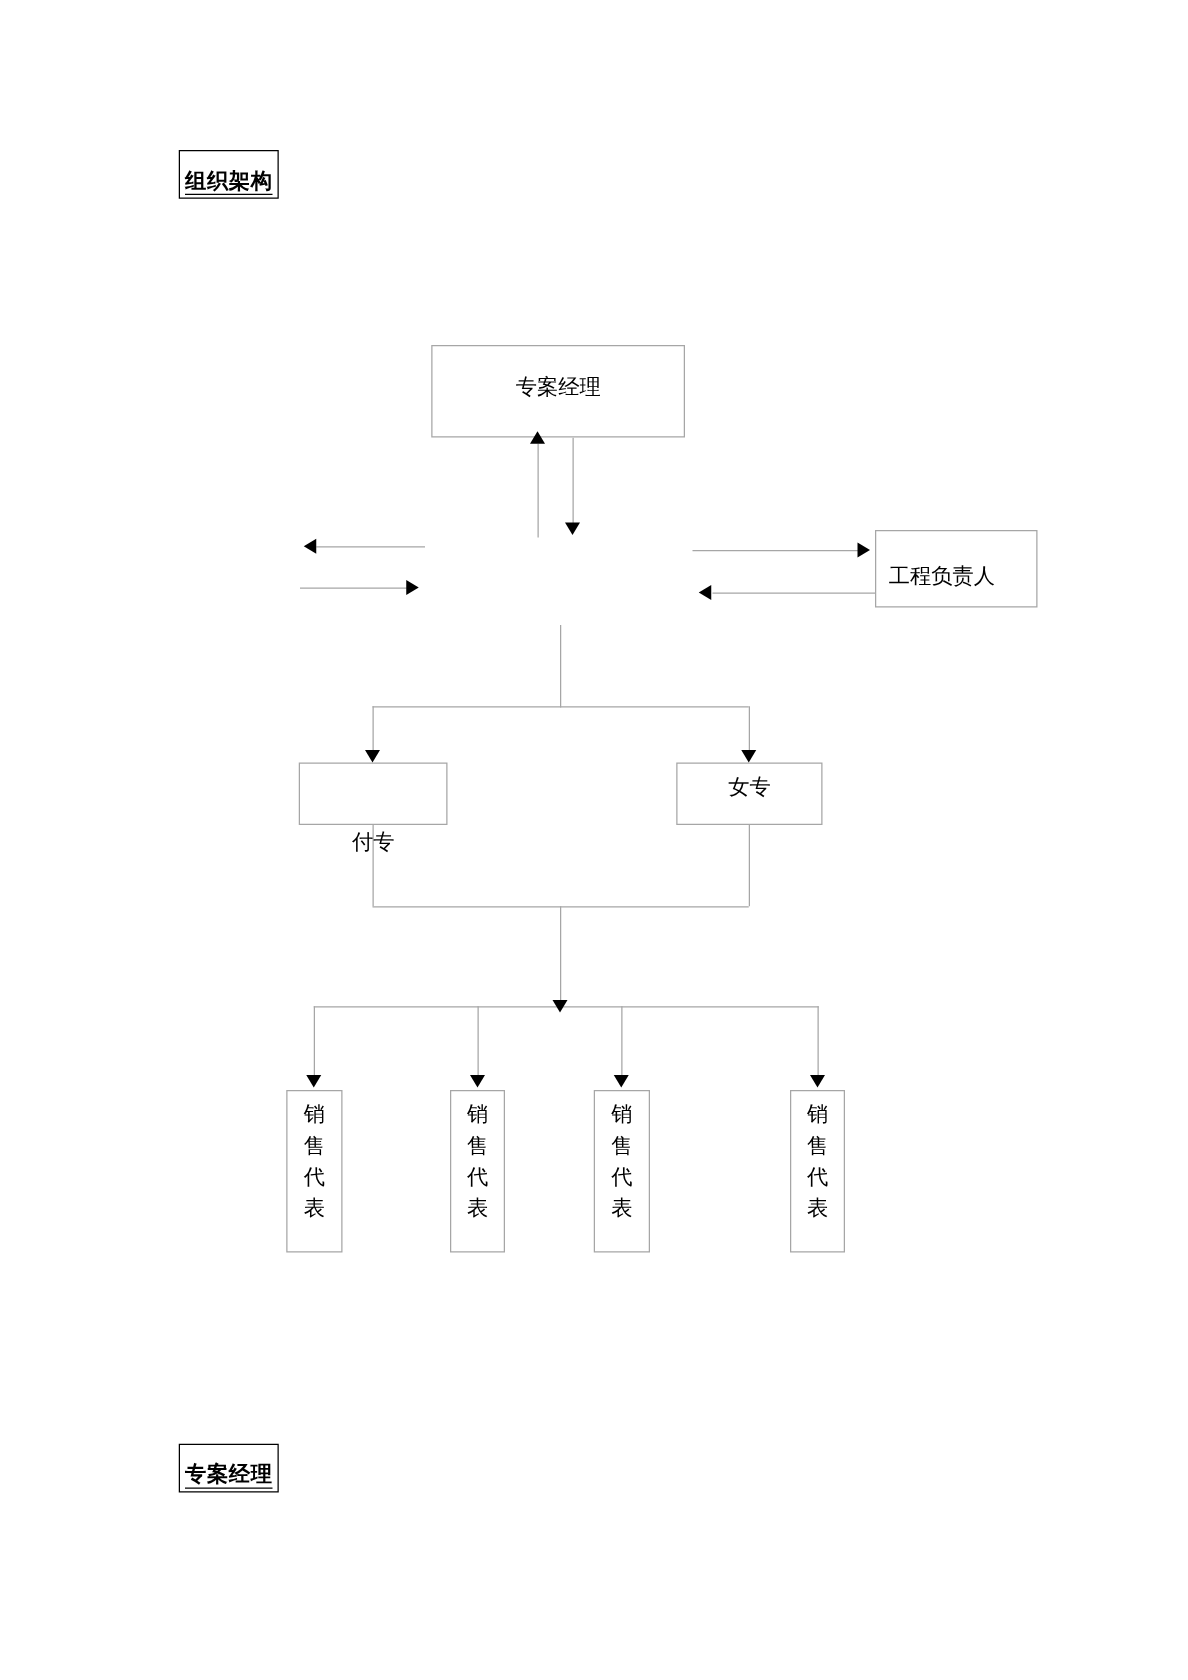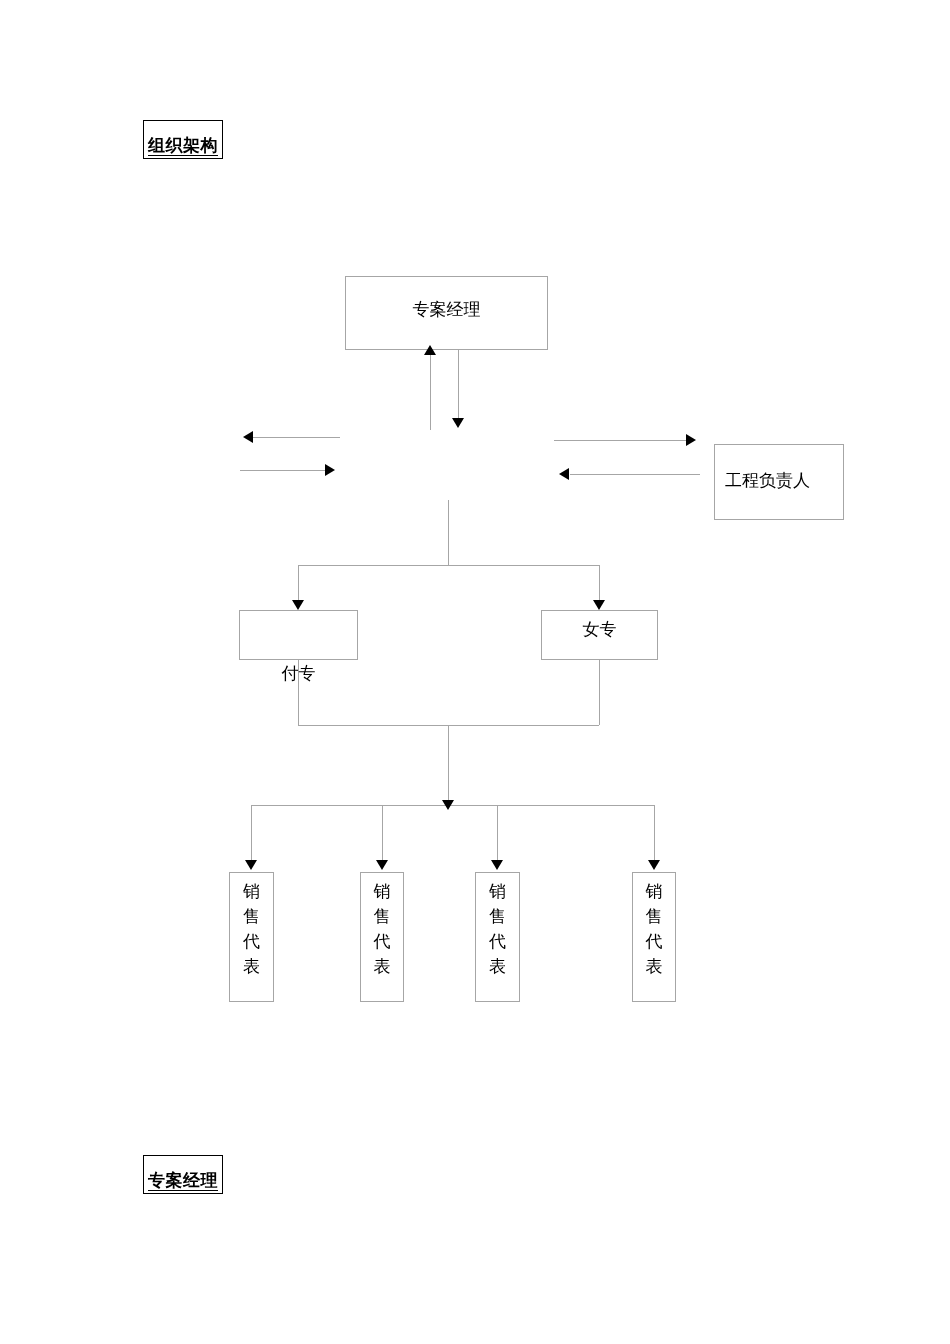--- a/index.html
+++ b/index.html
@@ -84,22 +84,22 @@
     left: 107px; top: 424px;
     width: 133px; height: 63px;
   }
   #node-planning .label {
     position: absolute;
     left: 12px; top: 7px;
   }
 
   
   #node-engineering {
-    left: 700px; top: 444px;
-    width: 130px; height: 76px; margin-left: 14px;
+    left: 700px; top: 424px;
+    width: 130px; height: 62px;
   }
   #node-engineering .label {
     position: absolute;
     left: 10px; top: 25px;
   }
 
   
   #node-fuzhuan {
     left: 239px; top: 610px;
     width: 119px; height: 50px;

